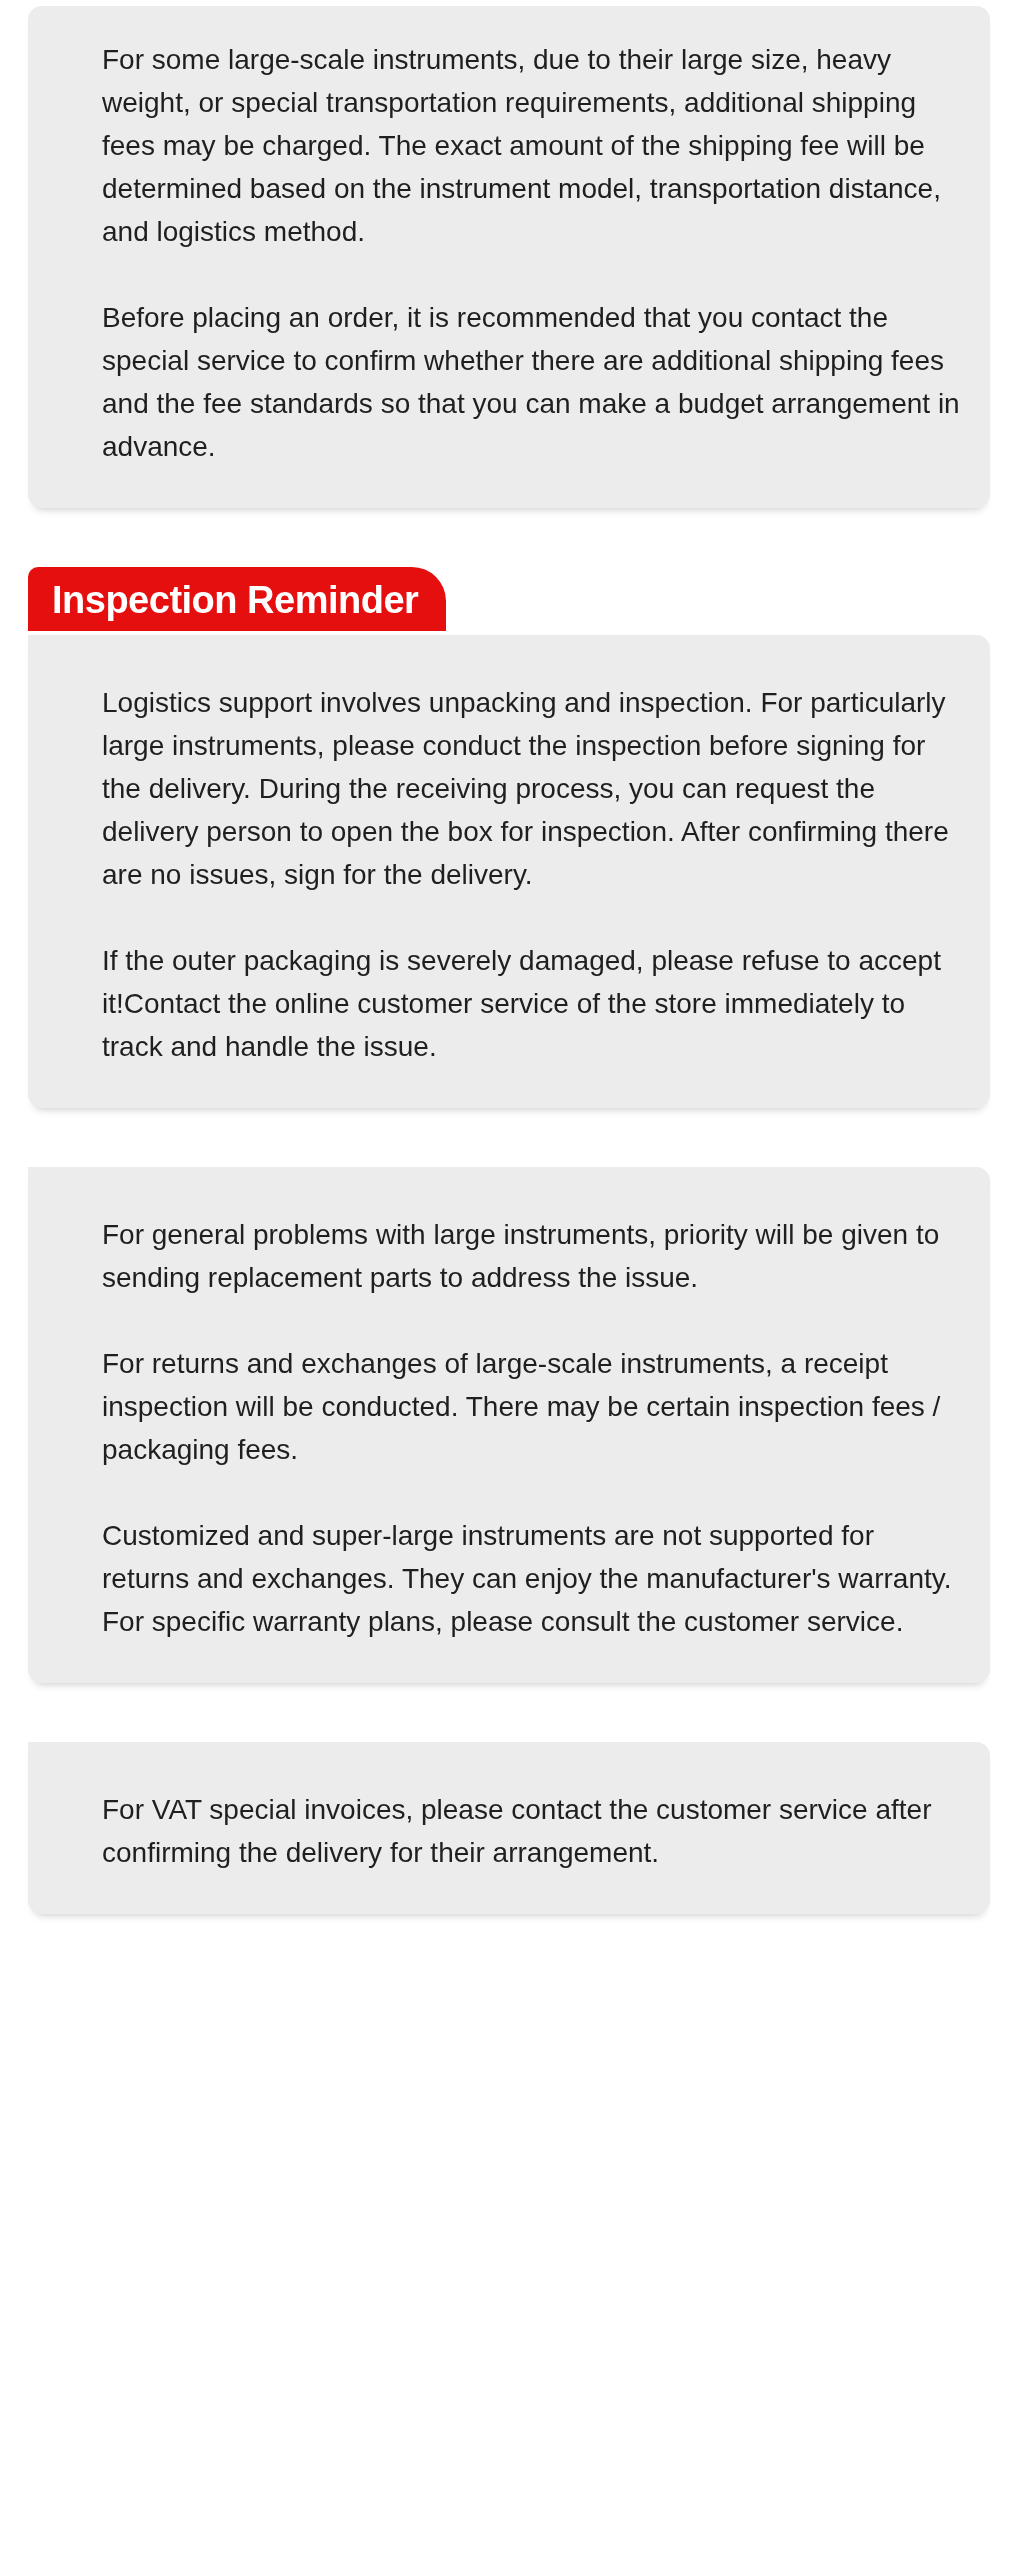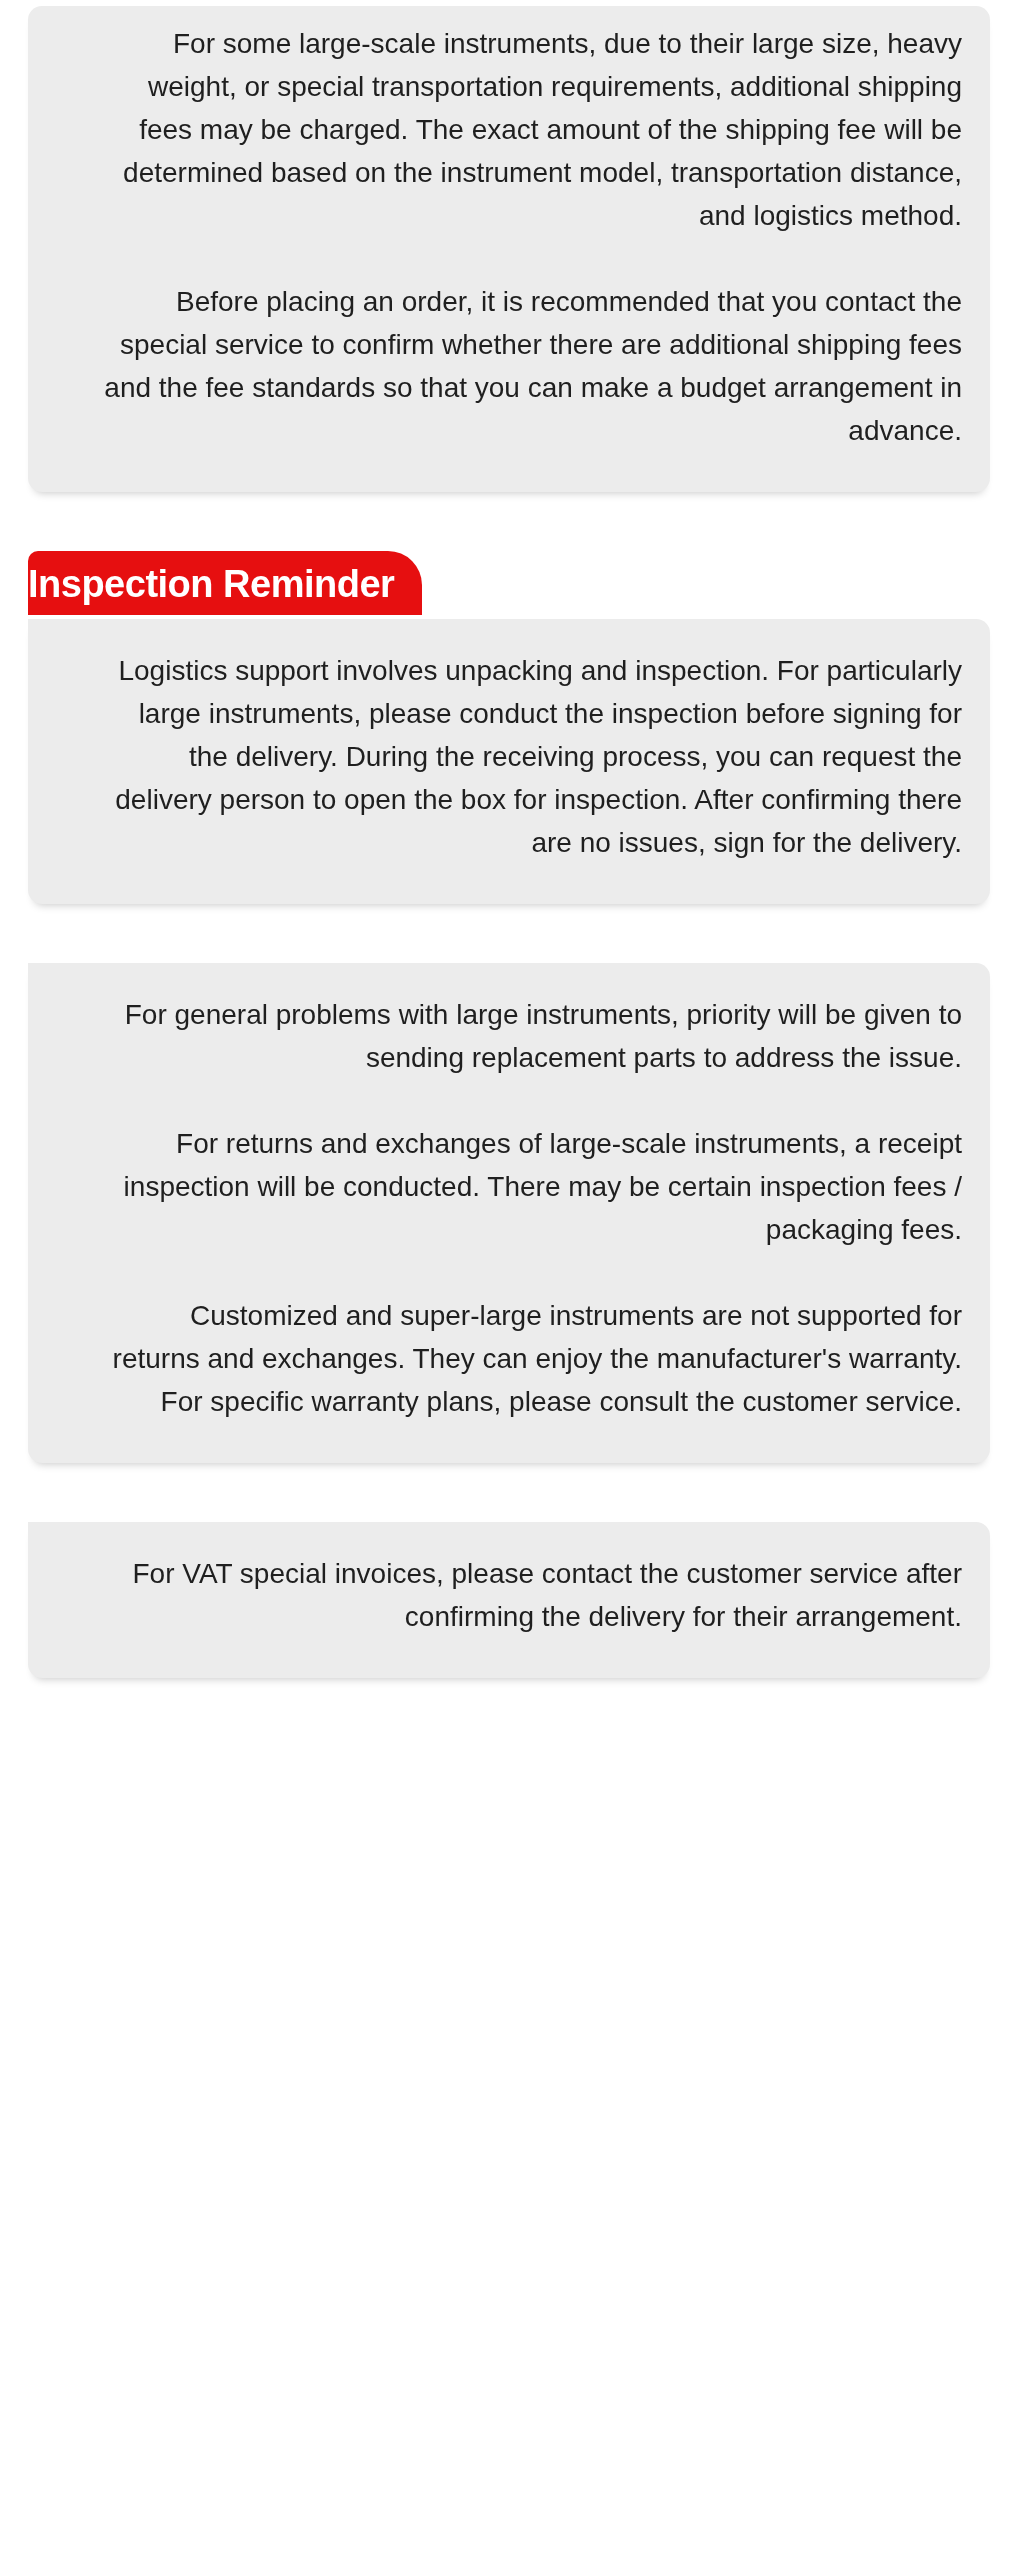--- a/index.html
+++ b/index.html
@@ -16,21 +16,21 @@
     height: 2560px;
     padding: 6px 32px 0 28px;
   }
   .section { margin-bottom: 59px; }
   .section:last-child { margin-bottom: 0; }
   .badge {
     display: block;
     width: fit-content;
     height: 64px;
     line-height: 66px;
-    padding: 0 28px 0 0;
+    padding: 0 28px 0 24px;
     margin: 0 0 4px 0;
     background: #e60f10;
     color: #ffffff;
     font-size: 38px;
     font-weight: 600;
     letter-spacing: -0.5px;
     border-radius: 10px 34px 0 0;
     white-space: nowrap;
   }
   .box {
@@ -38,42 +38,42 @@
     border-radius: 14px;
     padding: 30px 28px 40px 74px;
     color: #1f1f1f;
     font-size: 28px;
     line-height: 43px;
     box-shadow: 0 7px 9px -6px rgba(0,0,0,0.22);
   }
   .section.has-badge .box { border-radius: 0 14px 14px 14px; }
   .section.intro .box { padding-top: 16px; }
   .box p {
-    margin: 0 0 43px 0;
+    margin: 16px 0 43px 0;
     white-space: pre-line;
-    text-align: right;
   }
   .box p:last-child { margin-bottom: 0; }
 </style>
 </head>
 <body>
 
 <div class="page">
 
   <div class="section intro">
     <div class="box">
       <p> For some large-scale instruments, due to their large size, heavy weight, or special transportation requirements, additional shipping fees may be charged. The exact amount of the shipping fee will be determined based on the instrument model, transportation distance, and logistics method.</p>
       <p>Before placing an order, it is recommended that you contact the special service to confirm whether there are additional shipping fees and the fee standards so that you can make a budget arrangement in advance.</p>
     </div>
   </div>
 
   <div class="section has-badge">
     <div class="badge">Inspection Reminder</div>
     <div class="box">
       <p>Logistics support involves unpacking and inspection. For particularly large instruments, please conduct the inspection before signing for the delivery. During the receiving process, you can request the delivery person to open the box for inspection. After confirming there are no issues, sign for the delivery.</p>
+      <p>If the outer packaging is severely damaged, please refuse to accept it!Contact the online customer service of the store immediately to track and handle the issue.</p>
     </div>
   </div>
 
   <div class="section has-badge">
     <div class="box">
       <p>For general problems with large instruments, priority will be given to sending replacement parts to address the issue.</p>
       <p>For returns and exchanges of large-scale instruments, a receipt inspection will be conducted. There may be certain inspection fees / packaging fees.</p>
       <p> Customized and super-large instruments are not supported for returns and exchanges. They can enjoy the manufacturer's warranty. For specific warranty plans, please consult the customer service.</p>
     </div>
   </div>

